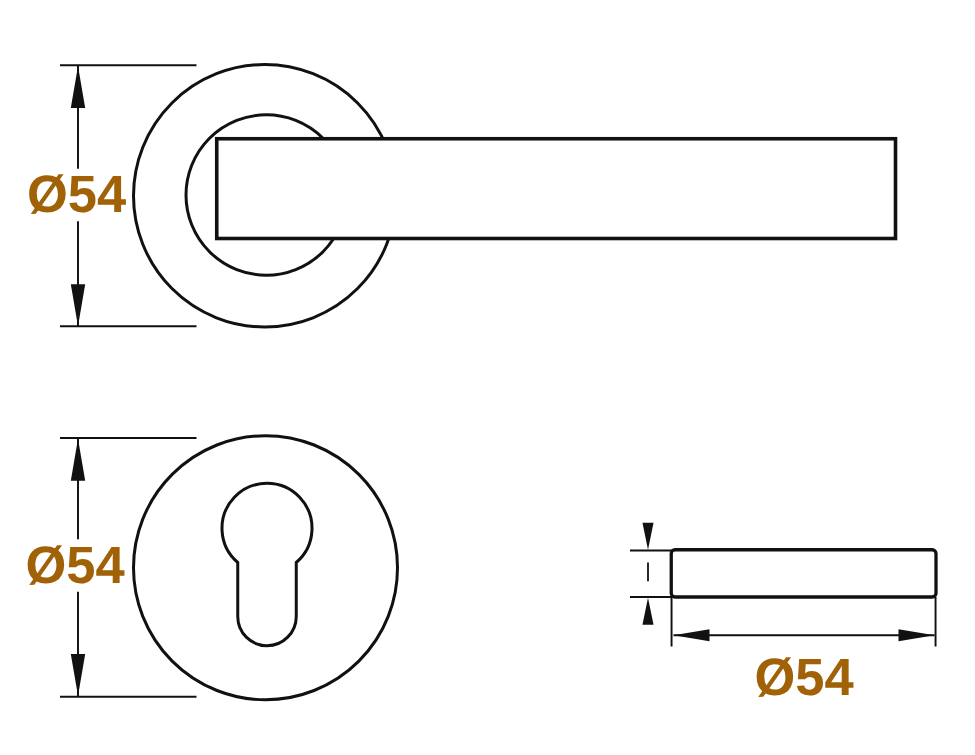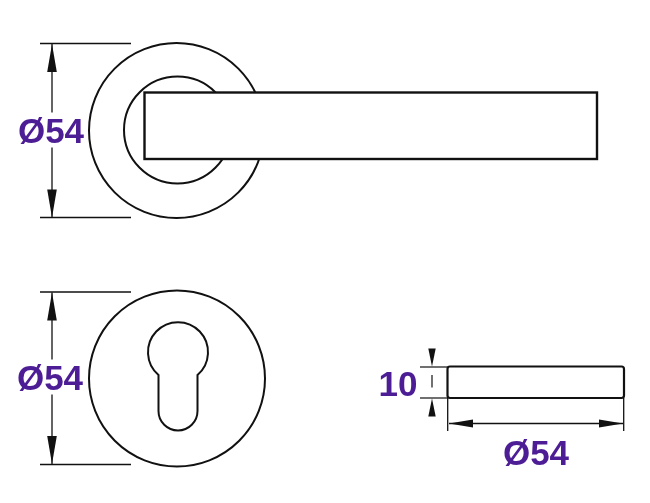--- a/index.html
+++ b/index.html
@@ -20,21 +20,21 @@
     left: 0;
     top: 0;
   }
   .dim-label {
     position: absolute;
     transform: translate(-50%, -50%);
     font-family: "Liberation Sans", sans-serif;
     font-weight: bold;
     font-size: 35px;
     line-height: 1;
-    color: #4c1d95;
+    color: #a16207;
     background: #ffffff;
     padding: 0 2px;
     white-space: nowrap;
     letter-spacing: 0px;
   }
   .lbl-lever-dia      { left: 51px;  top: 130px; }
   .lbl-escutcheon-dia { left: 50px;  top: 377px; }
   .lbl-rose-thickness { left: 398px; top: 383px; }
   .lbl-rose-dia       { left: 536px; top: 452px; }
 </style>
@@ -86,16 +86,15 @@
         <polygon points="449,423.5 473,419.5 473,427.5" fill="#111111" stroke="none"></polygon>
         <polygon points="623,423.5 599,419.5 599,427.5" fill="#111111" stroke="none"></polygon>
       </g>
     </g>
   </svg>
 
   <div class="dim-label lbl-lever-dia">Ø54</div>
 
   <div class="dim-label lbl-escutcheon-dia">Ø54</div>
 
-  <div class="dim-label lbl-rose-thickness">10</div>
 
   <div class="dim-label lbl-rose-dia">Ø54</div>
 </div>
 
 </body></html>

